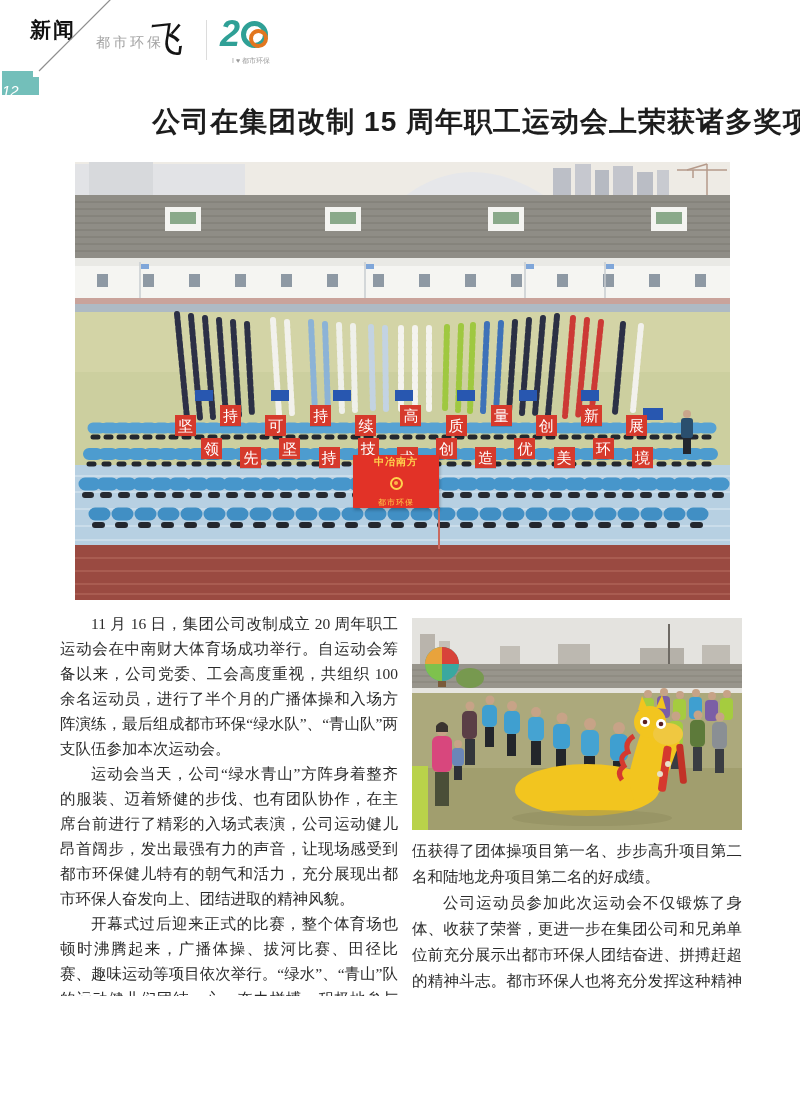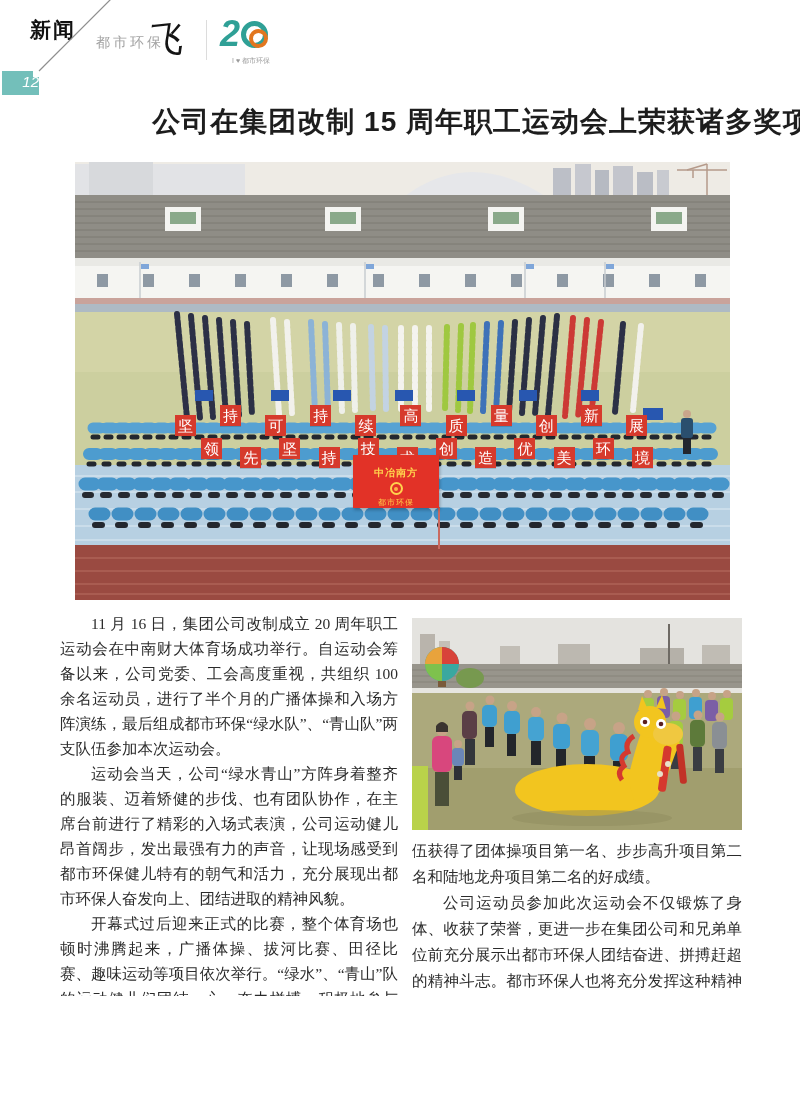--- a/index.html
+++ b/index.html
@@ -10,21 +10,21 @@
   html,body{background:#ffffff}
   .page{position:relative;width:800px;height:996px;background:#fff;overflow:hidden;
         font-family:"Liberation Serif","DejaVu Serif",serif;color:var(--body-ink)}
 
   
   .section-label{position:absolute;left:30px;top:16px;font-family:"Liberation Sans",sans-serif;
         font-weight:700;font-size:21px;color:#111;letter-spacing:2px}
   .mast-svg{position:absolute;left:0;top:0}
   .pagenum-box{position:absolute;left:2px;top:71px;width:37px;height:24px;background:var(--teal)}
   .pagenum-box .notch{position:absolute;right:0;top:0;width:6px;height:6px;background:#fff}
-  .pagenum-box .num{position:absolute;left:0;top:2px;width:100%;text-align:right;color:#fff;
+  .pagenum-box .num{position:absolute;left:0;top:11px;width:100%;text-align:left;color:#fff;
         font-family:"Liberation Sans",sans-serif;font-style:italic;font-size:15px;font-weight:400}
   .brand{position:absolute;left:96px;top:34px;font-size:14px;letter-spacing:3px;color:#a2a2a2;
         font-family:"Liberation Sans",sans-serif}
   .brand-mark{position:absolute;left:146px;top:16px;font-size:36px;color:#141414;
         font-family:"DejaVu Serif",serif;font-style:italic;transform:rotate(-6deg)}
   .mast-divider{position:absolute;left:206px;top:20px;width:1px;height:40px;background:#dcdcdc}
   .logo20{position:absolute;left:220px;top:16px;display:flex;align-items:center}
   .logo20 .two{font-family:"Liberation Sans",sans-serif;font-weight:700;font-style:italic;
         font-size:36px;color:#2fa096;line-height:36px}
   .ring{position:relative;width:27px;height:27px;border-radius:50%;border:5px solid #2fa096;margin-left:1px}
@@ -46,21 +46,21 @@
   
   .signs-row{position:absolute;display:flex;justify-content:space-between;z-index:3}
   .signs-top{left:100px;top:243px;width:472px}
   .signs-bottom{left:126px;top:276px;width:452px}
   .sign{width:21px;height:21px;background:var(--sign-red);color:#fff;font-size:15px;line-height:21px;
         text-align:center;font-family:"Liberation Sans",sans-serif;box-shadow:0 1px 0 rgba(0,0,0,.15)}
   .signs-top .sign:nth-child(odd){transform:translateY(10px)}
   .signs-bottom .sign:nth-child(even){transform:translateY(9px)}
 
   .flag{position:absolute;left:278px;top:293px;width:86px;height:53px;background:var(--flag-red);
-        z-index:4;display:flex;flex-direction:column;align-items:center;justify-content:flex-end;
+        z-index:4;display:flex;flex-direction:column;align-items:center;justify-content:space-between;
         box-shadow:1px 2px 3px rgba(0,0,0,.25)}
   .flag .l1{color:#ffd34d;font-size:10px;font-weight:700;font-family:"Liberation Sans",sans-serif;letter-spacing:1px}
   .flag .emblem{width:13px;height:13px;border-radius:50%;border:2px solid #ffd34d;margin:2px 0;position:relative}
   .flag .emblem::after{content:"";position:absolute;left:2.5px;top:2.5px;width:4px;height:4px;border-radius:50%;background:#ffb347}
   .flag .l2{color:#ffc94a;font-size:8px;font-family:"Liberation Sans",sans-serif;letter-spacing:1px}
   .flag-pole{position:absolute;left:363px;top:345px;width:2px;height:42px;background:#c96a60;z-index:3}
 
   
   .col-left{position:absolute;left:60px;top:611px;width:338px;font-size:15.5px;line-height:25px;
         text-align:justify;color:var(--body-ink)}

